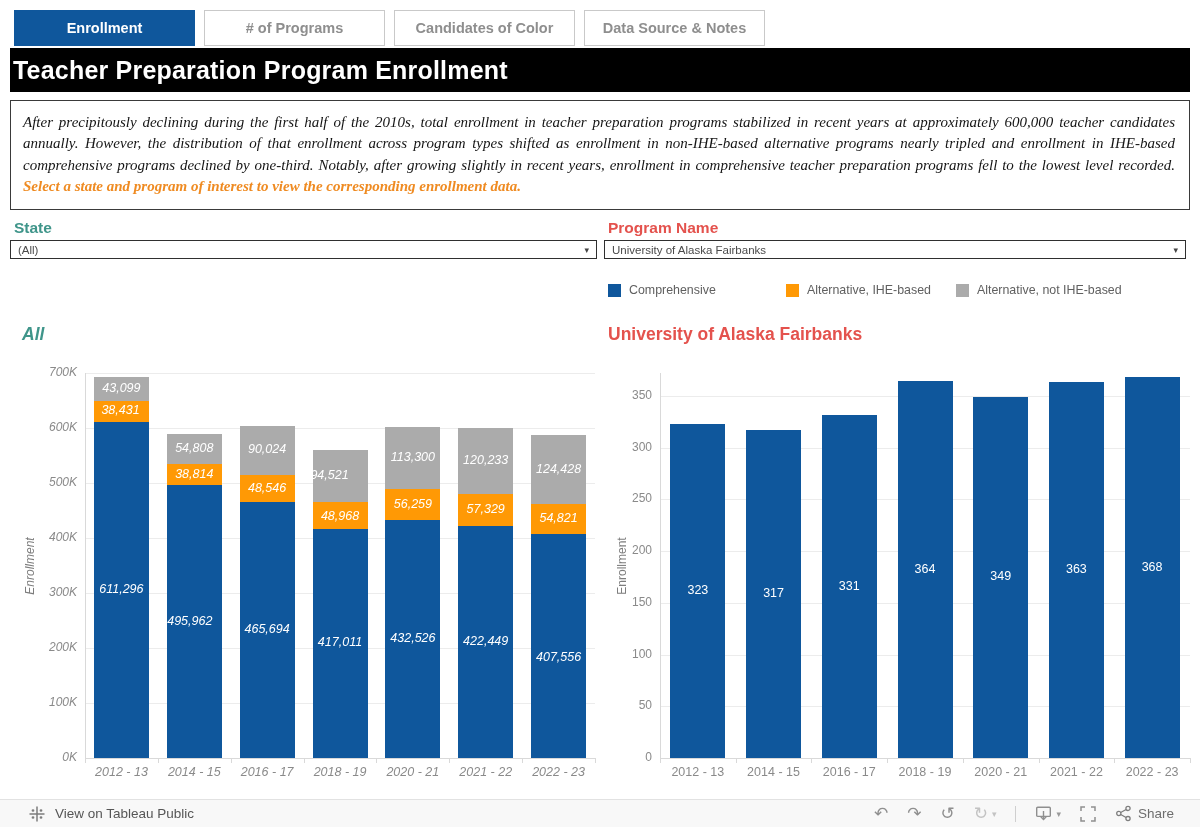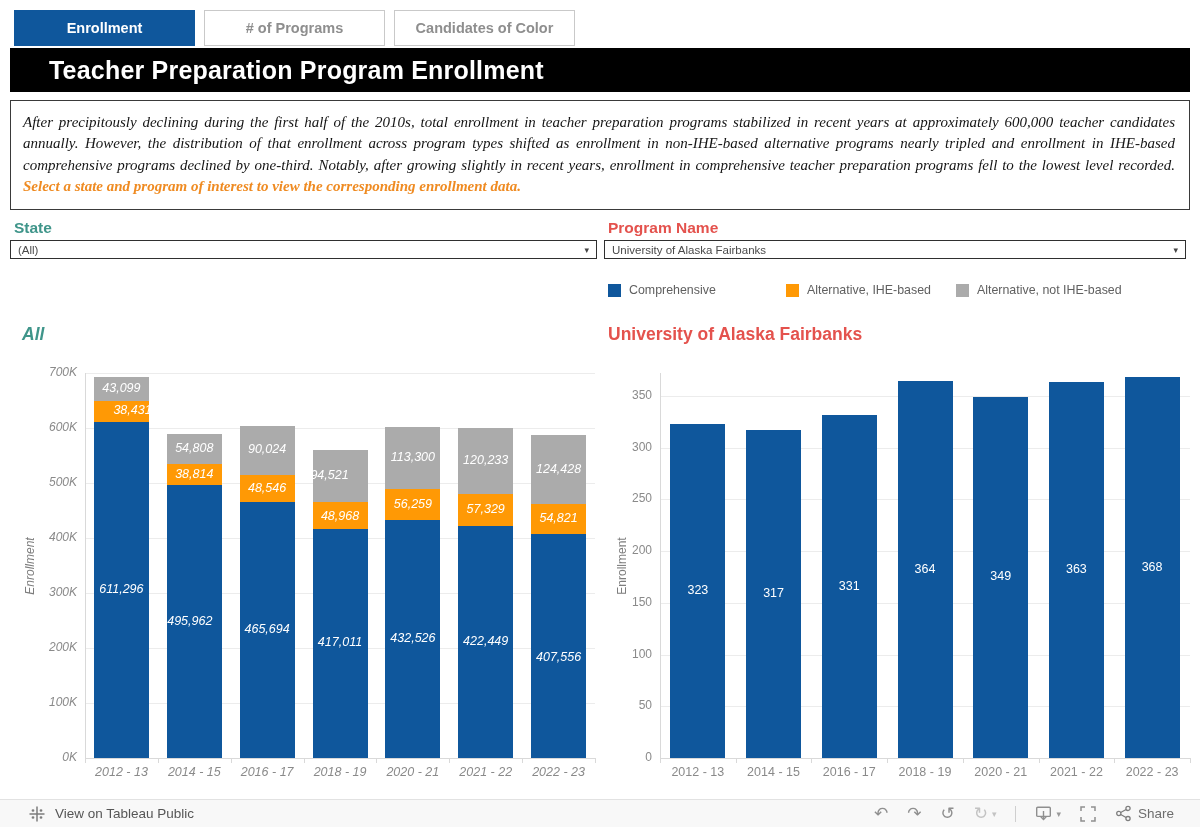--- a/index.html
+++ b/index.html
@@ -8,21 +8,21 @@
 
   
   .tabs{position:absolute;left:14px;top:10px;display:flex;gap:9px;}
   .tab{width:181px;height:36px;box-sizing:border-box;border:1px solid #c9c9c9;background:#fff;
        color:#8e8e8e;font-weight:bold;font-size:14.5px;display:flex;align-items:center;
        justify-content:center;cursor:pointer;}
   .tab.active{background:#0f579c;border-color:#0f579c;color:#fff;}
 
   
   .titlebar{position:absolute;left:10px;right:10px;top:48px;height:44px;background:#000;
-            display:flex;align-items:center;padding-left:36px;}
+            display:flex;align-items:center;}
   .titlebar .t{color:#fff;font-size:25px;font-weight:bold;padding-left:3px;letter-spacing:.2px;}
 
   
   .intro{position:absolute;left:10px;right:10px;top:100px;height:110px;box-sizing:border-box;
          border:1px solid #3a3a3a;background:#fff;padding:11px 14px 0 12px;overflow:hidden;
          font-family:"Liberation Serif",serif;font-style:italic;font-size:15px;line-height:1.43;
          color:#151515;text-align:justify;}
   .hl{color:#ef8b22;font-weight:bold;}
 
   
@@ -75,20 +75,21 @@
 </style>
 </head>
 <body>
 
 <div class="stage">
 
   <div class="tabs">
     <div class="tab active">Enrollment</div>
     <div class="tab"># of Programs</div>
     <div class="tab">Candidates of Color</div>
+    <div class="tab">Data Source &amp; Notes</div>
   </div>
 
   <div class="titlebar">
     <div class="t">Teacher Preparation Program Enrollment</div>
   </div>
 
   <div class="intro">
     <span>After precipitously declining during the first half of the 2010s, total enrollment in teacher preparation programs stabilized in recent years at approximately 600,000 teacher candidates annually. However, the distribution of that enrollment across program types shifted as enrollment in non-IHE-based alternative programs nearly tripled and enrollment in IHE-based comprehensive programs declined by one-third. Notably, after growing slightly in recent years, enrollment in comprehensive teacher preparation programs fell to the lowest level recorded.</span>
     <span class="hl">Select a state and program of interest to view the corresponding enrollment data.</span>
   </div>
@@ -134,21 +135,21 @@
       <div class="tick" style="left:22px;top:153.0px;width:45px">500K</div>
       <div class="grid" style="left:75px;top:106.0px;width:510px"></div>
       <div class="tick" style="left:22px;top:98.0px;width:45px">600K</div>
       <div class="grid" style="left:75px;top:51.0px;width:510px"></div>
       <div class="tick" style="left:22px;top:43.0px;width:45px">700K</div>
       <div class="axis-v" style="left:75px;top:51px;height:385px"></div>
       <div class="axis-h" style="left:75px;top:436px;width:510px"></div>
       <div class="seg" style="left:83.9px;top:99.8px;width:55px;height:336.2px;background:#0f579c"></div>
       <div class="seglab" style="left:83.9px;top:259.9px;width:55px">611,296</div>
       <div class="seg" style="left:83.9px;top:78.7px;width:55px;height:21.1px;background:#ff9905"></div>
-      <div class="seglab" style="left:97px;top:81.2px;width:51px">38,431</div>
+      <div class="seglab" style="left:85px;top:81.2px;width:51px">38,431</div>
       <div class="seg" style="left:83.9px;top:54.9px;width:55px;height:23.7px;background:#ababab"></div>
       <div class="seglab" style="left:83.9px;top:58.8px;width:55px">43,099</div>
       <div class="cat" style="left:75.0px;top:443px;width:72.9px">2012 - 13</div>
       <div class="seg" style="left:156.8px;top:163.2px;width:55px;height:272.8px;background:#0f579c"></div>
       <div class="seglab" style="left:156.8px;top:291.6px;width:46px">495,962</div>
       <div class="seg" style="left:156.8px;top:141.9px;width:55px;height:21.3px;background:#ff9905"></div>
       <div class="seglab" style="left:156.8px;top:144.5px;width:55px">38,814</div>
       <div class="seg" style="left:156.8px;top:111.7px;width:55px;height:30.1px;background:#ababab"></div>
       <div class="seglab" style="left:156.8px;top:118.8px;width:55px">54,808</div>
       <div class="cat" style="left:147.9px;top:443px;width:72.9px">2014 - 15</div>

